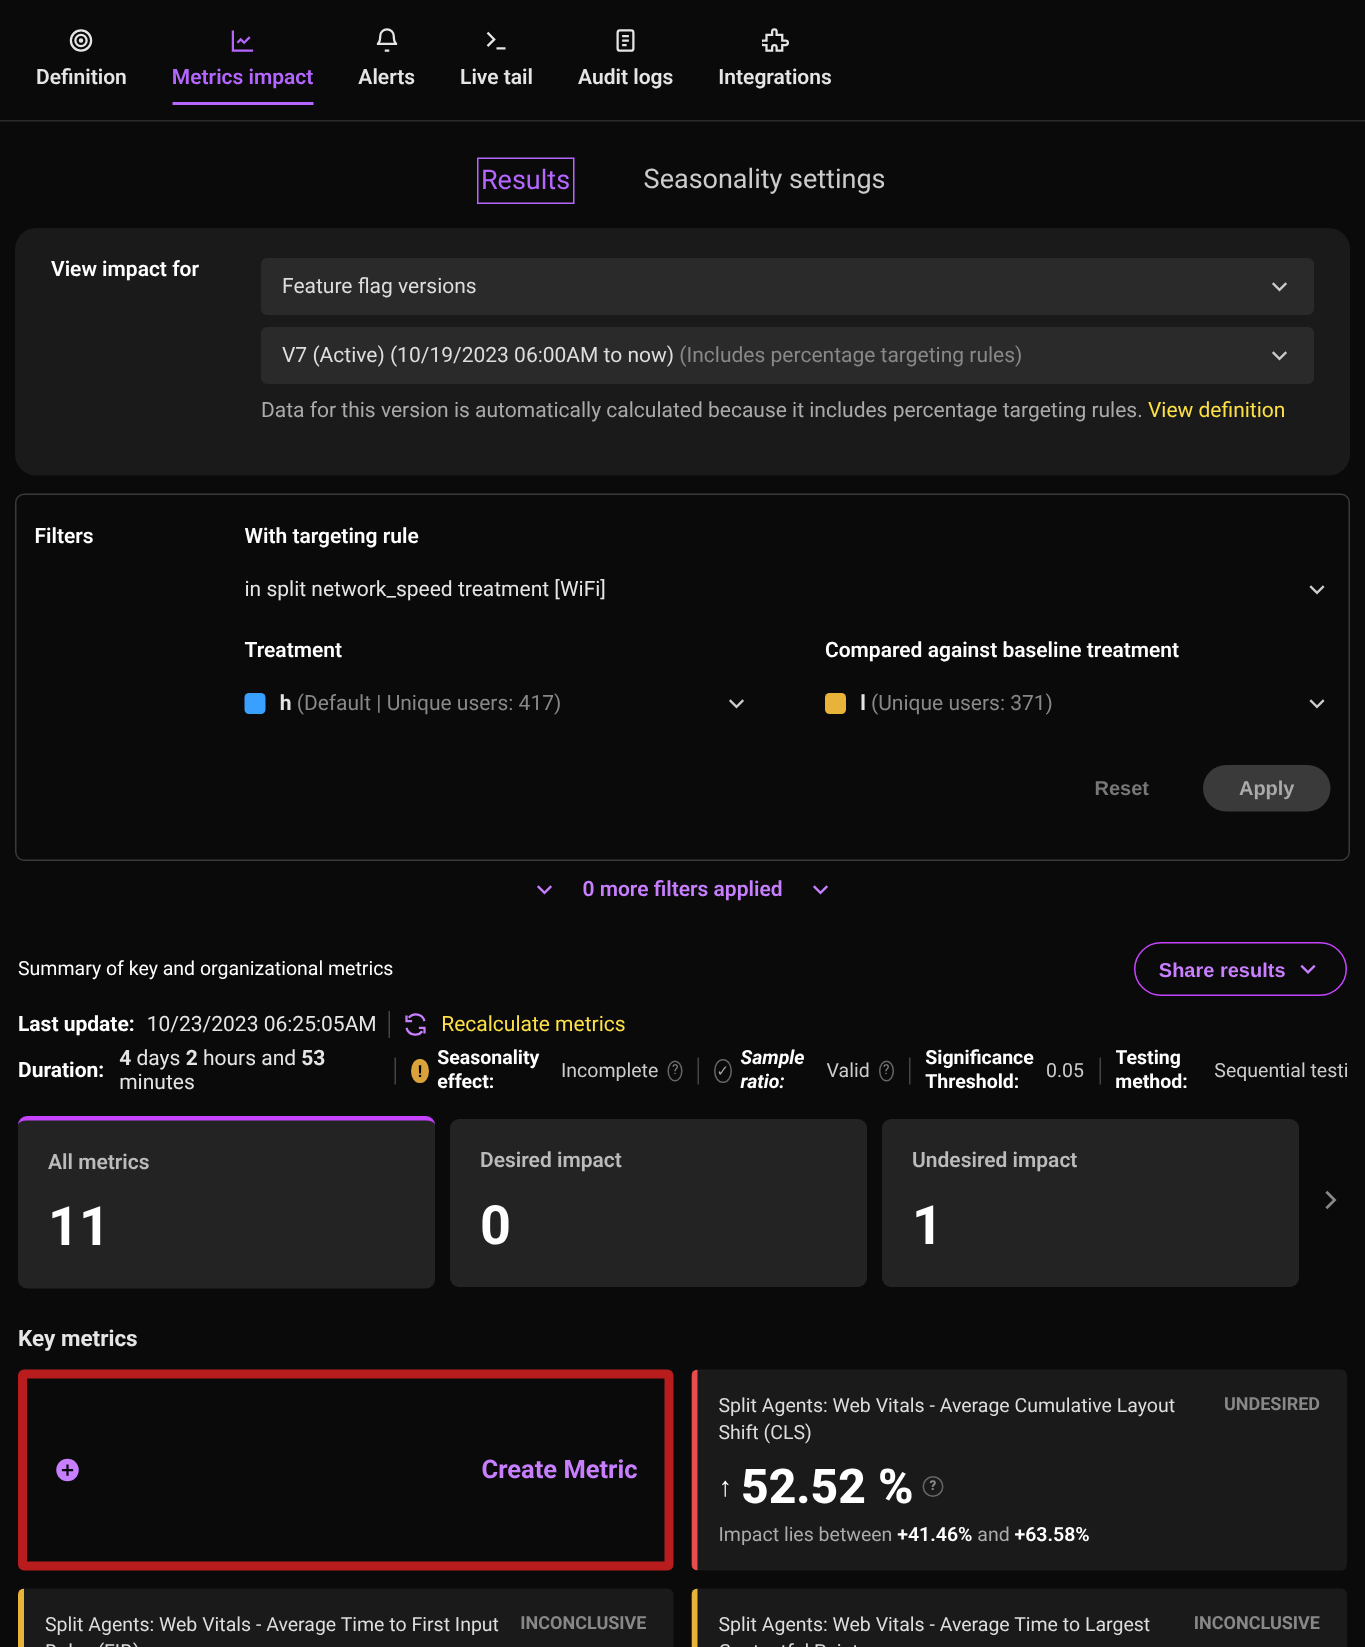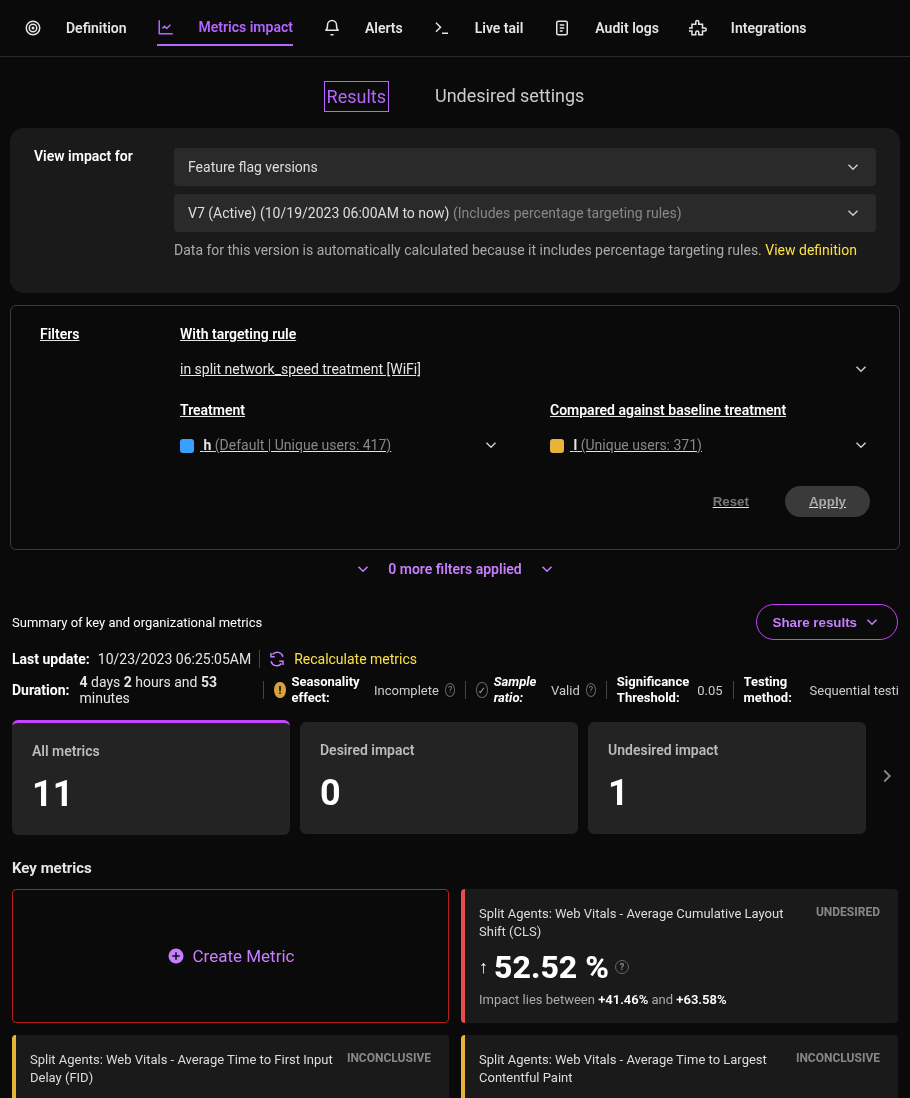--- a/index.html
+++ b/index.html
@@ -12,25 +12,26 @@
 }
 .top-nav {
   display: flex;
   gap: 30px;
   padding: 10px 24px;
   border-bottom: 1px solid #2a2a2a;
 }
 .top-nav-item {
   display: flex;
   align-items: center;
-  gap: 24px;
+  gap: 8px;
   padding: 8px 0;
   cursor: pointer;
   color: #e5e5e5;
   font-weight: 600;
+  flex-direction: column;
 }
 .top-nav-item.active {
   color: #b566ff;
   border-bottom: 2px solid #b566ff;
 }
 .icon { display: inline-flex; align-items: center; justify-content: center; }
 .icon svg { width: 18px; height: 18px; }
 .sub-tabs {
   display: flex;
   justify-content: center;
@@ -50,23 +51,22 @@
 .panel {
   background: #1a1a1a;
   border-radius: 14px;
   padding: 20px 24px;
   margin: 0 10px 12px;
 }
 .panel-outline {
   background: transparent;
   border: 1px solid #3a3a3a;
   border-radius: 6px;
-  padding: 20px 29px;
+  padding: 20px 12px;
   margin: 0 10px 0;
-  text-decoration: underline;
 }
 .row { display: flex; align-items: flex-start; margin-bottom: 12px; }
 .label-col { width: 140px; font-weight: 600; color: #fff; }
 .content-col { flex: 1; }
 .dropdown {
   background: #2a2a2a;
   border-radius: 4px;
   padding: 10px 14px;
   display: flex;
   justify-content: space-between;
@@ -215,27 +215,27 @@
 }
 .metric-card::before {
   content: "";
   position: absolute;
   left: 0; top: 0; bottom: 0;
   width: 4px;
 }
 .metric-card.undesired::before { background: #e84d4d; }
 .metric-card.inconclusive::before { background: #e8b339; }
 .create-card {
-  border: 1px solid #b91c1c;
+  border: 6px solid #b91c1c;
   background: transparent;
   display: flex;
   align-items: center;
-  justify-content: center;
+  justify-content: space-between;
   color: #c87fff;
-  font-weight: 400;
+  font-weight: 700;
   font-size: 17px;
   gap: 8px;
   cursor: pointer;
 }
 .create-card::before { display: none; }
 .metric-header { display: flex; justify-content: space-between; gap: 12px; margin-bottom: 8px; }
 .metric-name { font-size: 13px; color: #ddd; line-height: 1.35; }
 .badge { font-size: 12px; font-weight: 700; color: #888; white-space: nowrap; }
 .metric-value { font-size: 32px; font-weight: 800; color: #fff; display: flex; align-items: center; gap: 6px; margin-bottom: 6px; }
 .metric-arrow { font-size: 18px; }
@@ -296,21 +296,21 @@
         <svg viewBox="0 0 24 24" fill="none" stroke="currentColor" stroke-width="2">
           <path d="M4 7h5V4a2 2 0 114 0v3h5v5h3a2 2 0 110 4h-3v5h-5v-3a2 2 0 10-4 0v3H4v-5H1a2 2 0 110-4h3V7z"></path>
         </svg>
       </span>
     <span>Integrations</span>
   </div>
 </div>
 
 <div class="sub-tabs">
   <div class="sub-tab active">Results</div>
-  <div class="sub-tab">Undesired settings</div>
+  <div class="sub-tab">Seasonality settings</div>
 </div>
 
 <div class="panel">
   <div class="row">
     <div class="label-col">View impact for</div>
     <div class="content-col">
       <div class="dropdown">
         <span class="dropdown-text">Feature flag versions</span>
         <span class="chevron-down icon">
             <svg viewBox="0 0 24 24" fill="none" stroke="currentColor" stroke-width="2">

